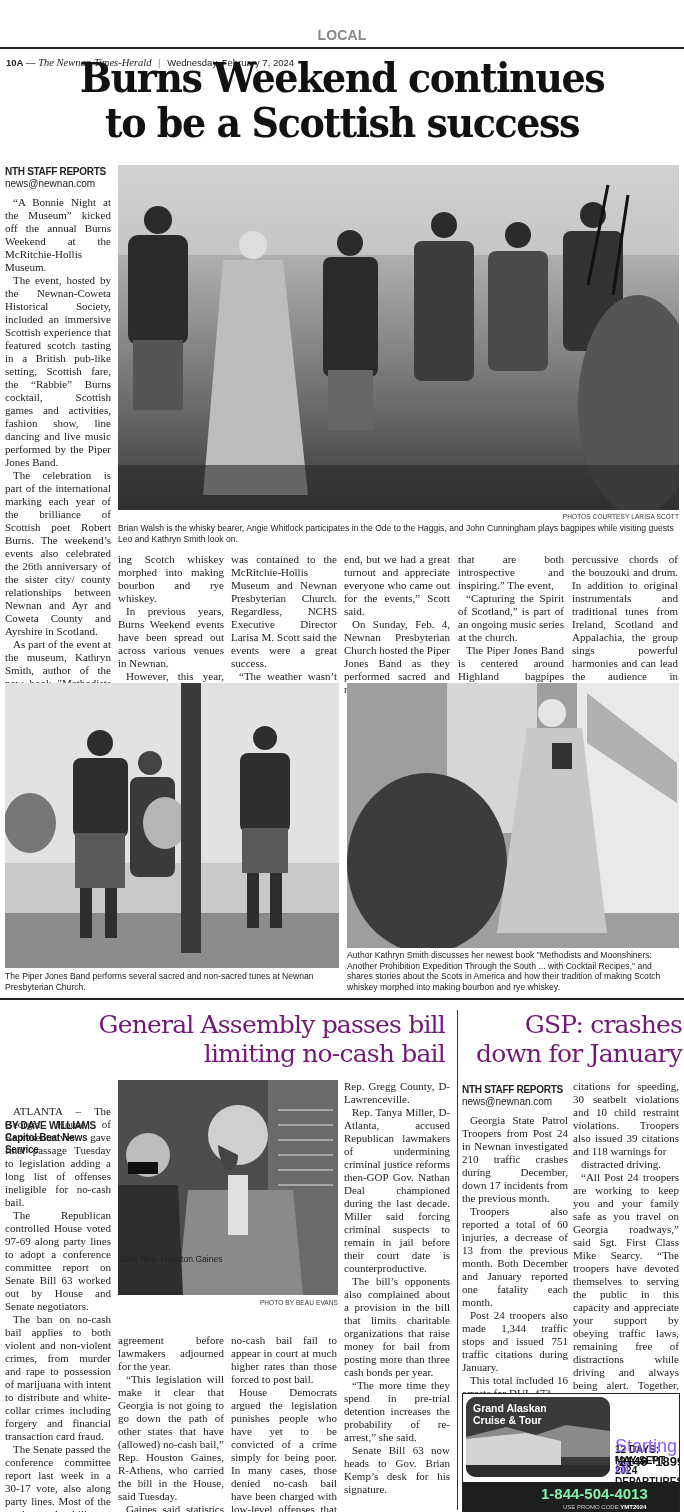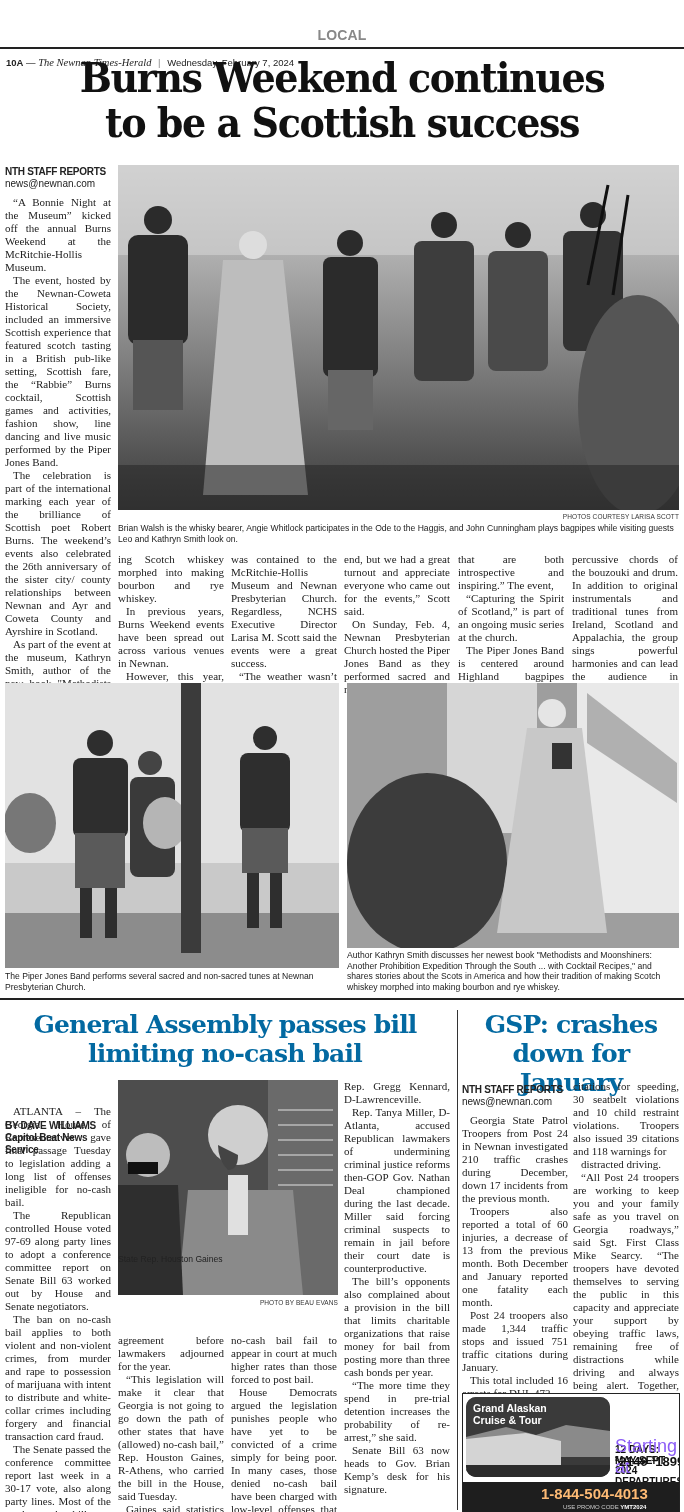--- a/index.html
+++ b/index.html
@@ -14,21 +14,21 @@
   .rule { left: 0; width: 684px; height: 1.5px; background: #222; }
   .hed1 { left: 0; width: 684px; top: 56px; text-align: center; font-family: "DejaVu Serif", serif; font-weight: bold; font-size: 41px; line-height: 45px; letter-spacing: -1.6px; color: #111; transform: scaleX(0.93); }
   .byline { font-family: "Liberation Sans", sans-serif; font-size: 10px; line-height: 12px; color: #222; }
   .byline .n { font-weight: bold; font-stretch: condensed; letter-spacing: -0.3px; }
   .col { font-family: "Liberation Serif", serif; font-size: 11px; line-height: 13px; text-align: justify; color: #222; hyphens: auto; }
   .col p { text-indent: 8px; }
   .col p.noind { text-indent: 0; }
   .photo { background: #6f6f6f; overflow: hidden; }
   .cap { font-family: "Liberation Sans", sans-serif; font-size: 8.6px; line-height: 10.5px; color: #222; }
   .credit { font-family: "Liberation Sans", sans-serif; font-size: 6.5px; color: #333; text-align: right; letter-spacing: 0.1px; }
-  .hed2 { font-family: "DejaVu Serif", serif; font-weight: bold; font-size: 24px; line-height: 28px; text-align: center; color: #0369a1; letter-spacing: -0.8px; }
+  .hed2 { font-family: "DejaVu Serif", serif; font-weight: normal; font-size: 24px; line-height: 28px; text-align: right; color: #701a75; letter-spacing: -0.8px; }
   .vrule { width: 1px; background: #333; }
   .ad { border: 1.5px solid #222; background: #fff; overflow: hidden; }
 </style>
 </head>
 <body>
 
 <div class="abs folio">
   <b>10A</b>
   <span>—</span>
   <i>The Newnan Times-Herald</i>
@@ -196,21 +196,21 @@
 <div class="abs col" style="left:118px; top:1334px; width:106px;">
   <p class="noind">agreement before lawmakers adjourned for the year.</p>
   <p>“This legislation will make it clear that Georgia is not going to go down the path of other states that have (allowed) no-cash bail,” Rep. Houston Gaines, R-Athens, who carried the bill in the House, said Tuesday.</p>
   <p>Gaines said statistics show that criminal suspects who are granted</p>
 </div>
 <div class="abs col" style="left:231px; top:1334px; width:106px;">
   <p class="noind">no-cash bail fail to appear in court at much higher rates than those forced to post bail.</p>
   <p>House Democrats argued the legislation punishes people who have yet to be convicted of a crime simply for being poor. In many cases, those denied no-cash bail have been charged with low-level offenses that don’t even carry a jail sentence if they’re convicted, said</p>
 </div>
 <div class="abs col" style="left:344px; top:1080px; width:106px;">
-  <p class="noind">Rep. Gregg Kennard, D-Lawrenceville.</p>
+  <p class="noind">Rep. Gregg County, D-Lawrenceville.</p>
   <p>Rep. Tanya Miller, D-Atlanta, accused Republican lawmakers of undermining criminal justice reforms then-GOP Gov. Nathan Deal championed during the last decade. Miller said forcing criminal suspects to remain in jail before their court date is counterproductive.</p>
   <p>The bill’s opponents also complained about a provision in the bill that limits charitable organizations that raise money for bail from posting more than three cash bonds per year.</p>
   <p>“The more time they spend in pre-trial detention increases the probability of re-arrest,” she said.</p>
   <p>Senate Bill 63 now heads to Gov. Brian Kemp’s desk for his signature.</p>
 </div>
 
 <div class="abs hed2" style="left:460px; top:1010px; width:222px; font-size:25px; line-height:29px;">GSP: crashes down for January</div>
 <div class="abs byline" style="left:462px; top:1084px; width:110px;">
   <div class="n">NTH STAFF REPORTS</div>
   <div>news@newnan.com</div>
@@ -248,21 +248,21 @@
   <div class="abs" style="left:152px; top:42px; font-family:'Liberation Sans',sans-serif; font-size:18px; color:#8b5cf6;">Starting at</div>
   <div class="abs" style="left:152px; top:60px; font-family:'Liberation Sans',sans-serif; font-weight:bold; font-size:13px; color:#111; white-space:nowrap;">
     <sup style="font-size:7px;">$</sup><span style="text-decoration:line-through;">2149</span>
     <sup style="font-size:7px;">$</sup><span>1899</span>
   </div>
   <div class="abs" style="left:0; top:88px; width:218px; height:54px; background:#1e1e1e;">
     <div class="abs" style="left:22px; top:4px; width:44px; text-align:center; color:#ef4444; font-family:'Liberation Sans',sans-serif;margin-top:32px;">
       <div style="font-weight:bold; font-size:15px; line-height:15px; letter-spacing:-1px;">YMT</div>
       <div style="font-weight:bold; font-size:7px; line-height:8px;">vacations</div>
     </div>
-    <div class="abs" style="left:78px; top:3px; color:#fdba74; font-family:'Liberation Sans',sans-serif; font-weight:bold; font-size:15px;">1-844-504-4013</div>
+    <div class="abs" style="left:78px; top:3px; color:#86efac; font-family:'Liberation Sans',sans-serif; font-weight:bold; font-size:15px;">1-844-504-4013</div>
     <div class="abs" style="left:100px; top:22px; color:#ccc; font-family:'Liberation Sans',sans-serif; font-size:6px; white-space:nowrap;">
       <span>USE PROMO CODE</span>
       <b style="color:#fff;">YMT2024</b>
     </div>
     <div class="abs" style="left:6px; top:33px; width:206px; color:#aaa; font-family:'Liberation Sans',sans-serif; font-size:3.5px; line-height:5px; text-align:center; overflow:hidden; white-space:nowrap;">
       <div>Price per person based on double occupancy plus $299 tax, service &amp; gov't fees. Ask your Travel Consultant for terms &amp; conditions.</div>
       <div>Add-on airfare with transfers available from most major gateways. Call for details.</div>
     </div>
   </div>
 </div>

